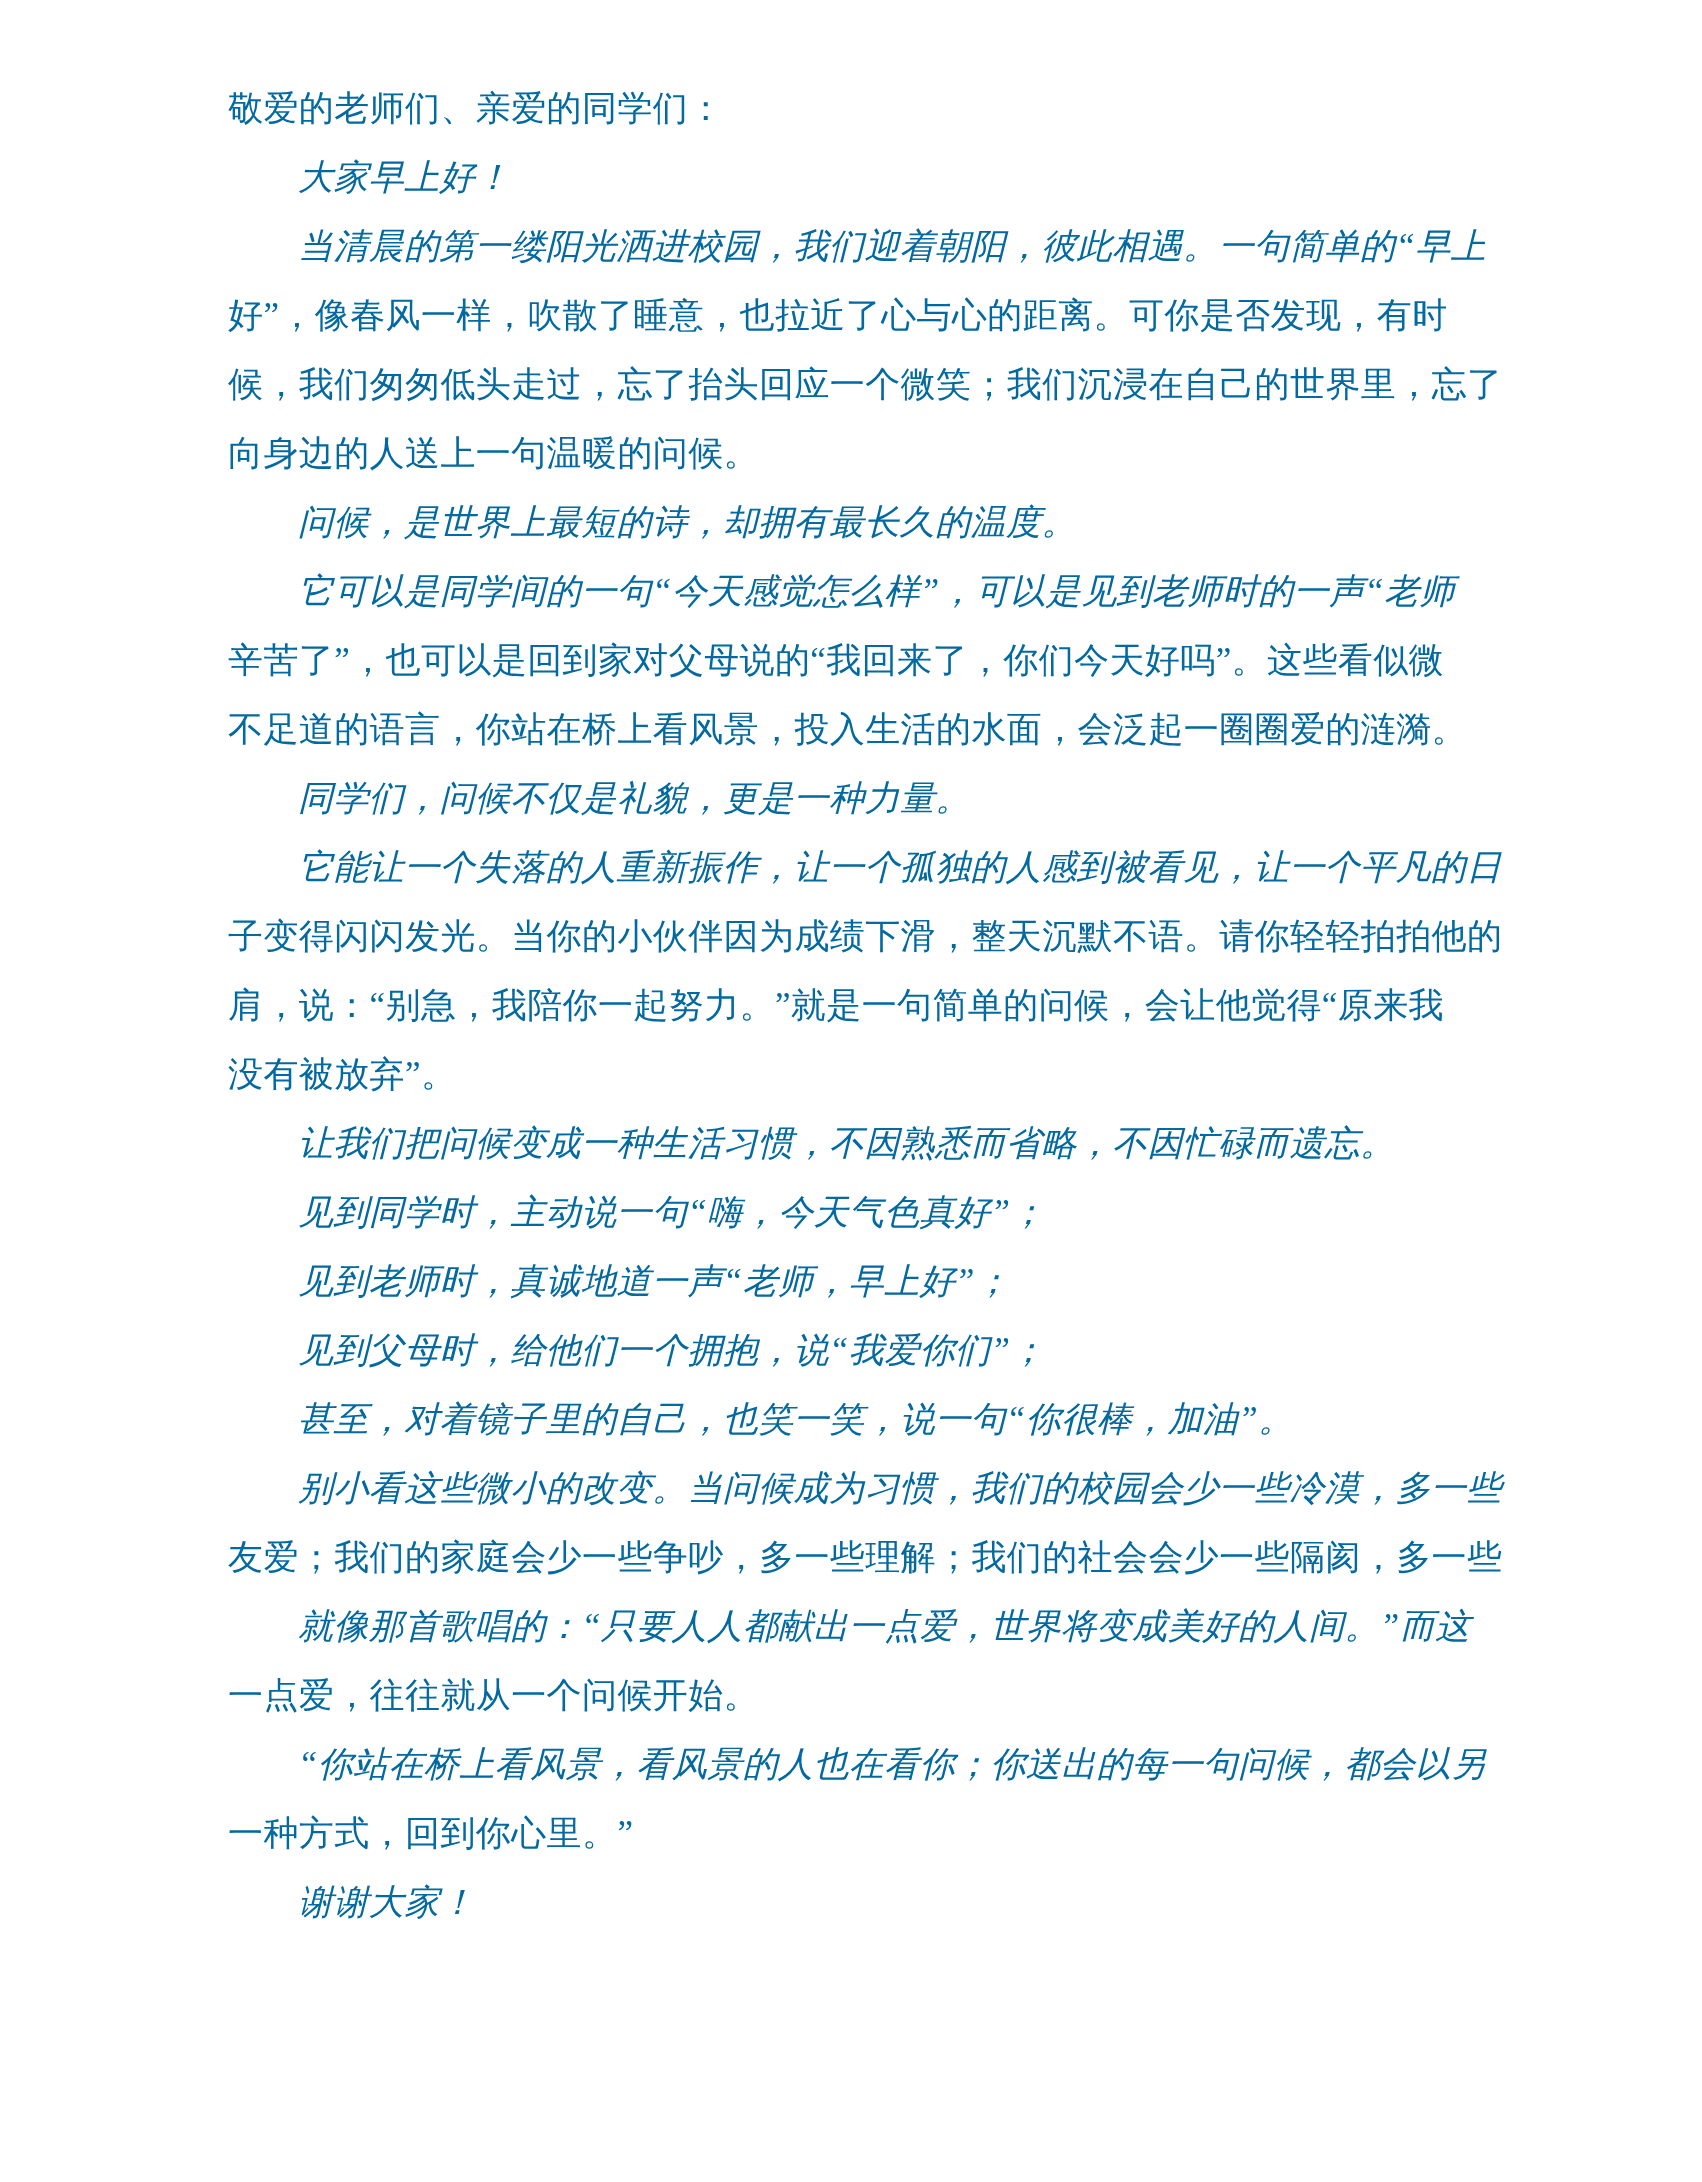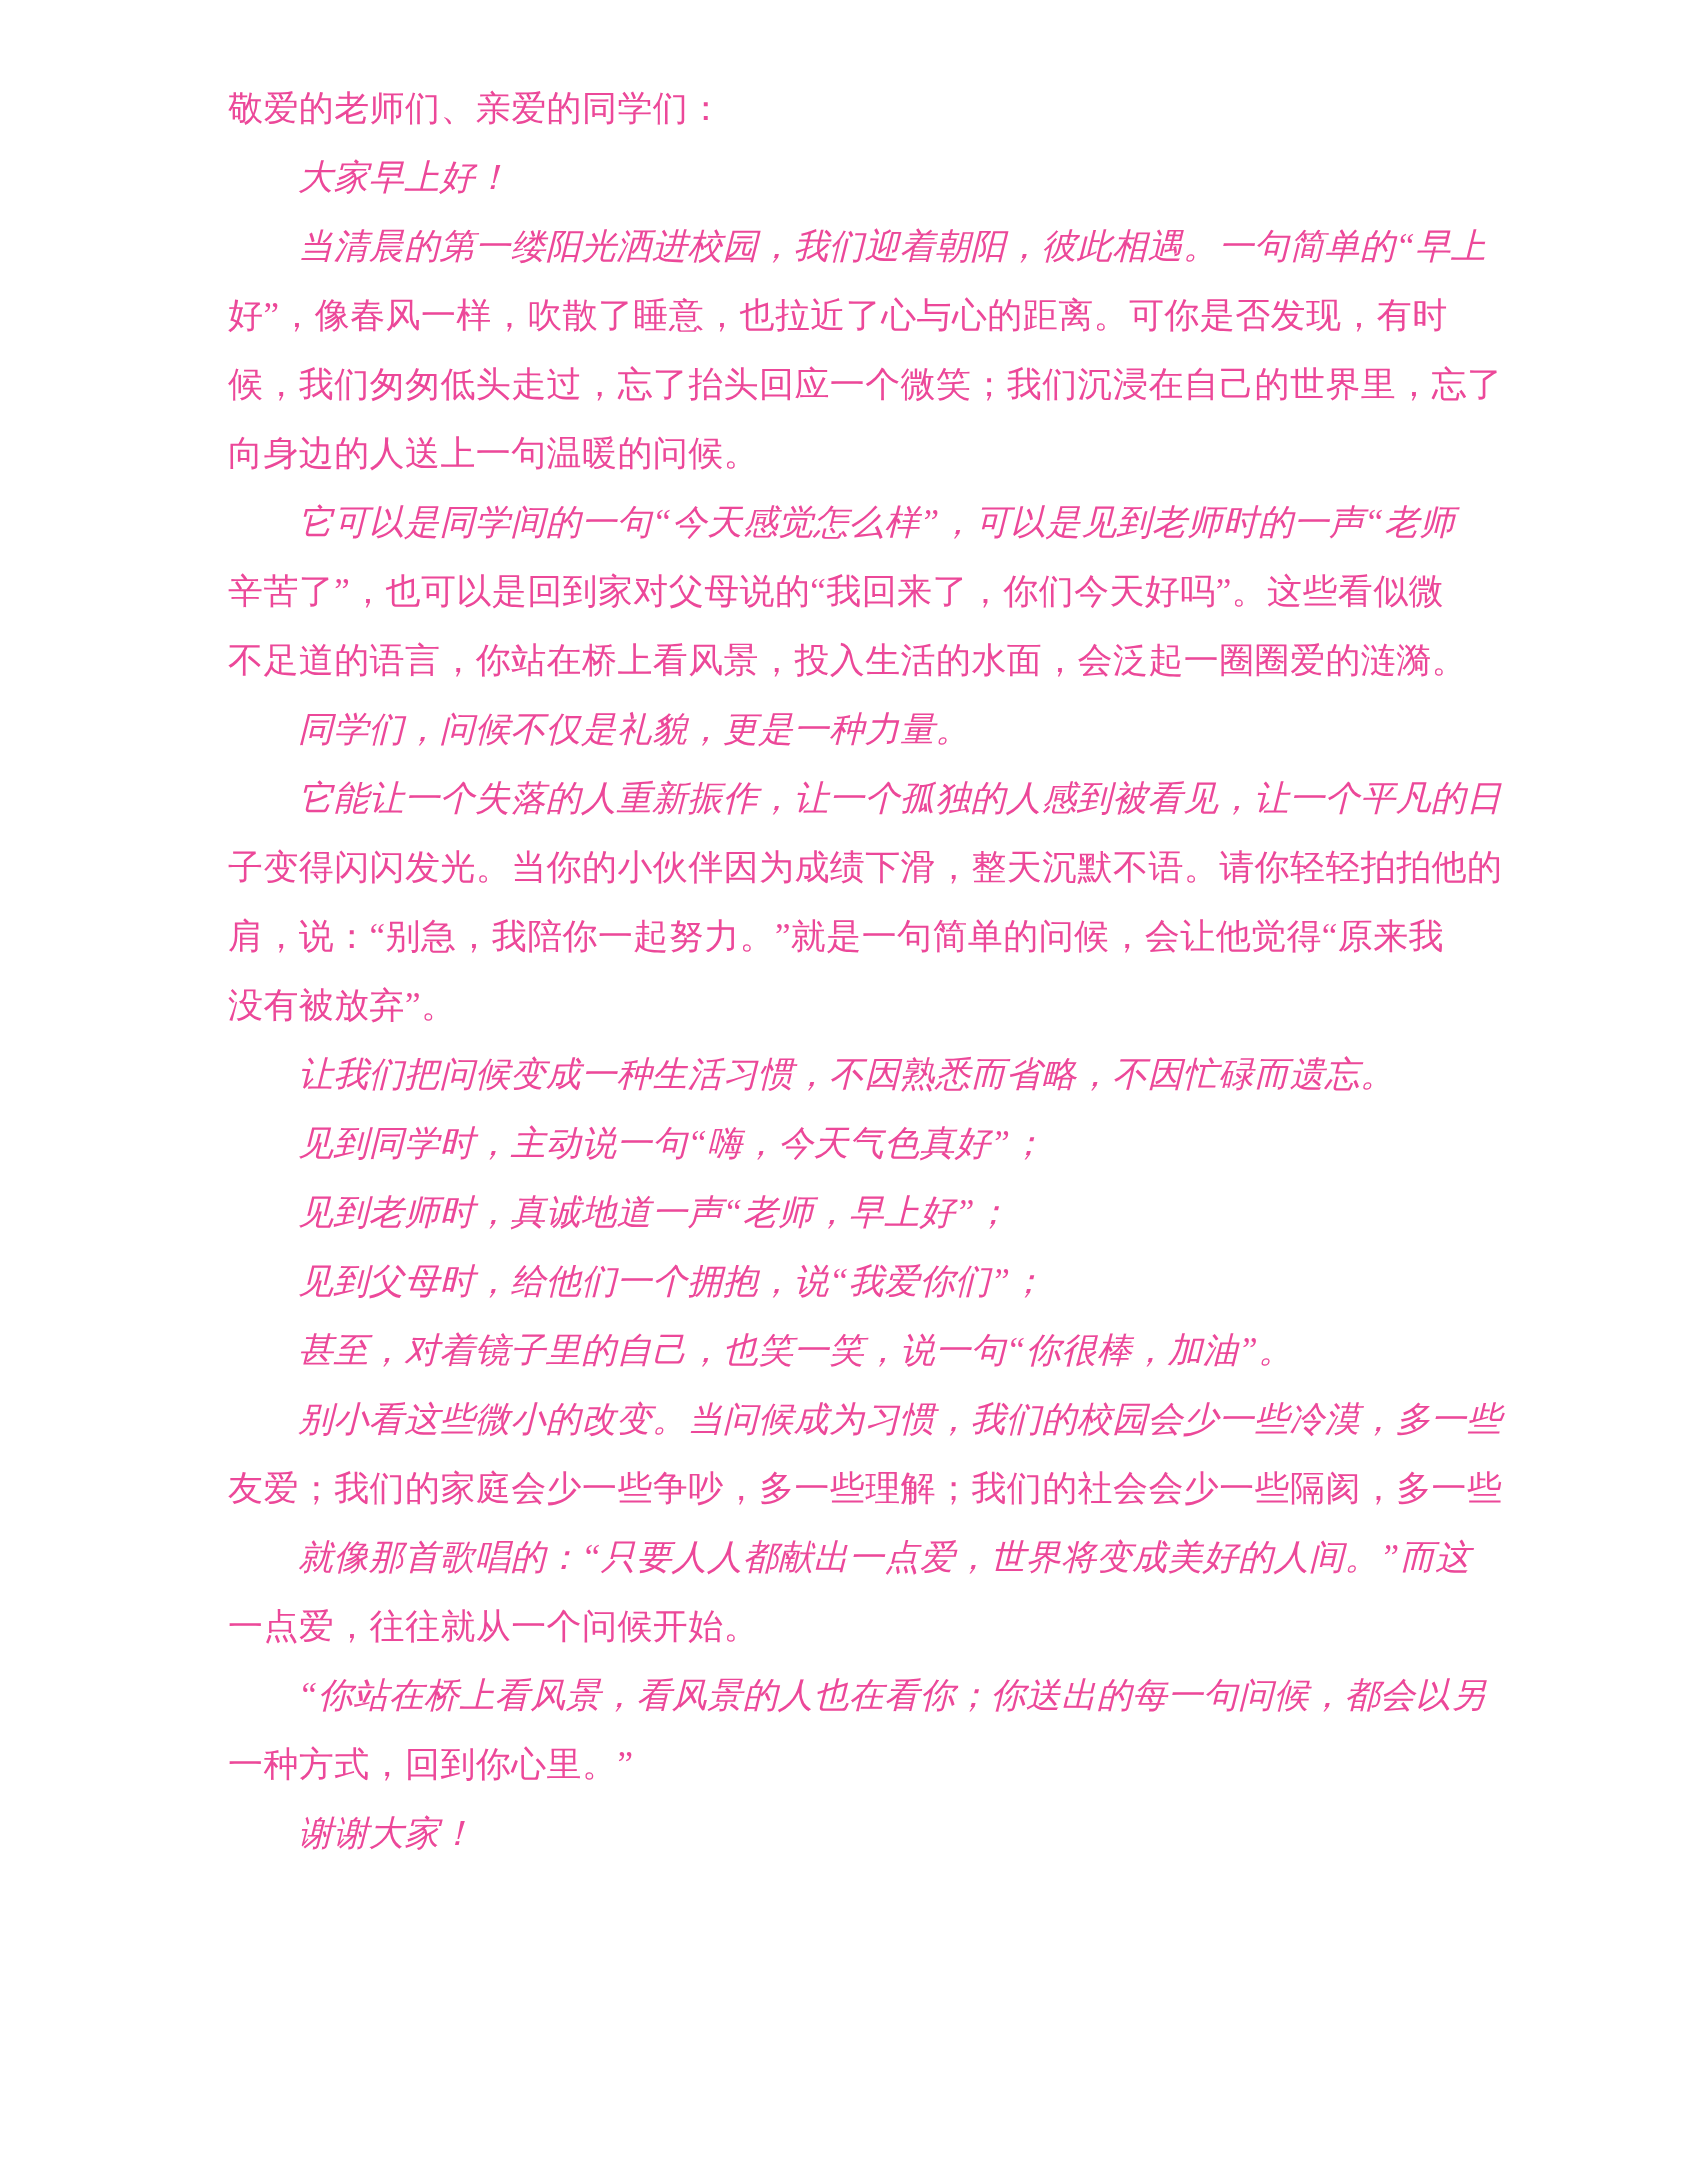--- a/index.html
+++ b/index.html
@@ -31,28 +31,29 @@
     font-weight: 400;
   }
   .line.indent {
     text-indent: 2em;
     font-style: italic;
   }
 </style>
 </head>
 <body>
 
-<div class="page" style="background: rgb(255, 255, 255); color: #ec4899;">
+<div class="page" style="background: rgb(255, 255, 255); color: #0369a1;">
   <div class="text-block" id="lines-container">
       <div class="line">敬爱的老师们、亲爱的同学们：</div>
       <div class="line indent">大家早上好！</div>
       <div class="line indent">当清晨的第一缕阳光洒进校园，我们迎着朝阳，彼此相遇。一句简单的“早上</div>
       <div class="line">好”，像春风一样，吹散了睡意，也拉近了心与心的距离。可你是否发现，有时</div>
       <div class="line">候，我们匆匆低头走过，忘了抬头回应一个微笑；我们沉浸在自己的世界里，忘了</div>
       <div class="line">向身边的人送上一句温暖的问候。</div>
+      <div class="line indent">问候，是世界上最短的诗，却拥有最长久的温度。</div>
       <div class="line indent">它可以是同学间的一句“今天感觉怎么样”，可以是见到老师时的一声“老师</div>
       <div class="line">辛苦了”，也可以是回到家对父母说的“我回来了，你们今天好吗”。这些看似微</div>
       <div class="line">不足道的语言，你站在桥上看风景，投入生活的水面，会泛起一圈圈爱的涟漪。</div>
       <div class="line indent">同学们，问候不仅是礼貌，更是一种力量。</div>
       <div class="line indent">它能让一个失落的人重新振作，让一个孤独的人感到被看见，让一个平凡的日</div>
       <div class="line">子变得闪闪发光。当你的小伙伴因为成绩下滑，整天沉默不语。请你轻轻拍拍他的</div>
       <div class="line">肩，说：“别急，我陪你一起努力。”就是一句简单的问候，会让他觉得“原来我</div>
       <div class="line">没有被放弃”。</div>
       <div class="line indent">让我们把问候变成一种生活习惯，不因熟悉而省略，不因忙碌而遗忘。</div>
       <div class="line indent">见到同学时，主动说一句“嗨，今天气色真好”；</div>

